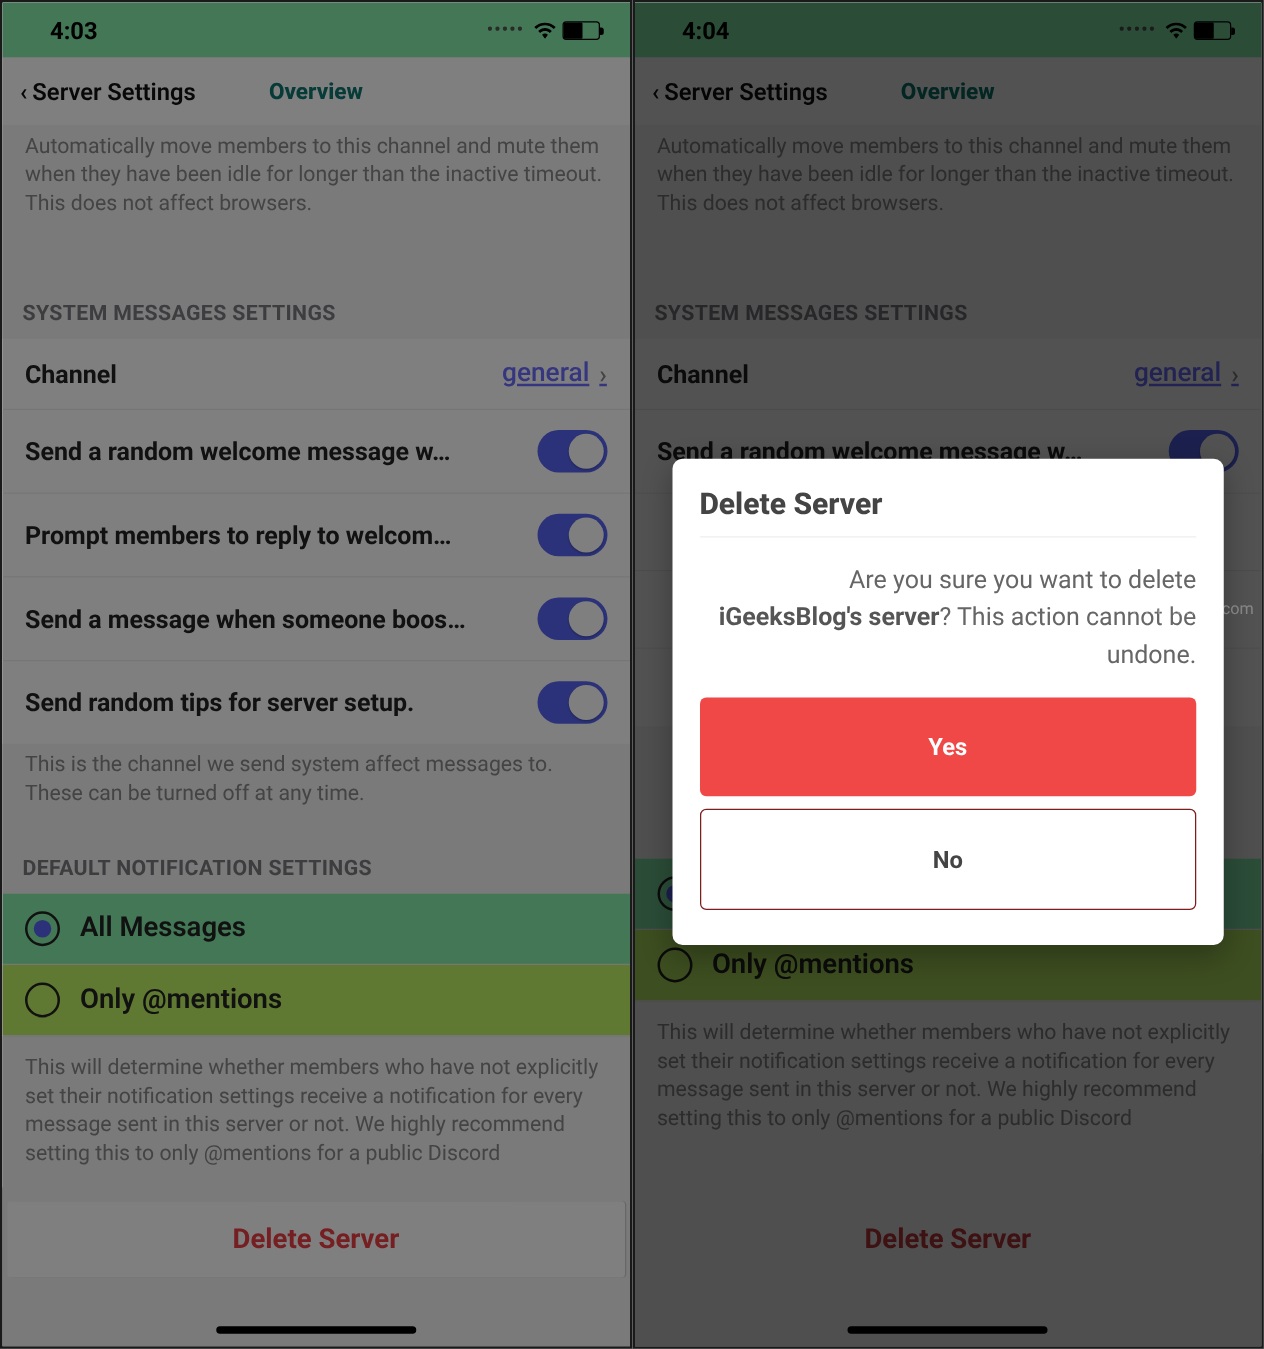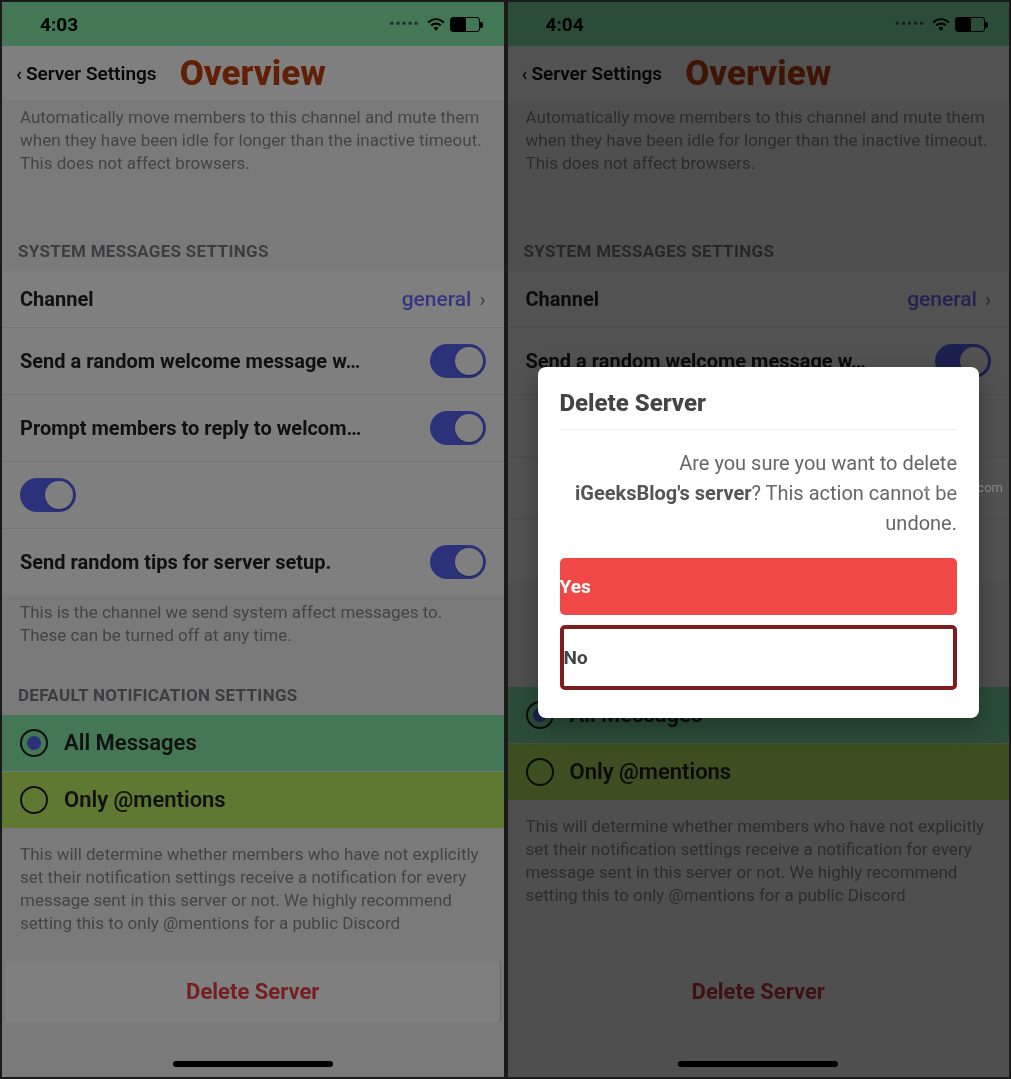--- a/index.html
+++ b/index.html
@@ -45,21 +45,21 @@
     background:#000; border-radius:0 2px 2px 0;
   }
   .battery-fill { background:#000; height:100%; width:55%; border-radius:1px;}
   .navbar {
     height: 54px; display:flex; align-items:center; padding:0 14px;
     background:#fff; position:relative;
   }
   .back { display:flex; align-items:center; gap:4px; font-size:19px; font-weight:600; color:#111;}
   .nav-title {
     position:absolute; left:0; right:0; text-align:center;
-    font-size:35px; font-weight:800; color:#c2410c; pointer-events:none;
+    font-size:18px; font-weight:800; color:#0f766e; pointer-events:none;
   }
   .content {
     overflow:hidden;
     background:#f4f4f5;
   }
   .help-text {
     padding: 6px 18px 16px 18px;
     color:#888; font-size:17px; line-height:1.35;
   }
   .section-header {
@@ -68,21 +68,21 @@
     text-transform:uppercase;
   }
   .section-header.tight { padding-top: 22px; }
   .row-stack { background:#fff; }
   .row {
     display:flex; align-items:center; justify-content:space-between;
     padding: 16px 18px; font-size:20px; font-weight:700; color:#222;
     border-bottom:1px solid #ededef;
   }
   .row:last-child { border-bottom:none; }
-  .row .value { color:#6a6cff; font-weight:500; font-size:21px; display:flex; align-items:center; gap:8px;}
+  .row .value { color:#6a6cff; font-weight:500; font-size:21px; display:flex; align-items:center; gap:8px;text-decoration:underline;}
   .row .label { flex:1; white-space:nowrap; overflow:hidden; text-overflow:ellipsis; padding-right:16px;}
   .chev { color:#888; font-size:20px; }
   .toggle {
     width:56px; height:34px; border-radius:20px; background:#5865f2;
     position:relative; flex-shrink:0;
   }
   .toggle::after {
     content:""; position:absolute; right:3px; top:3px;
     width:28px; height:28px; border-radius:50%; background:#fff;
     box-shadow:0 1px 2px rgba(0,0,0,.3);
@@ -123,25 +123,25 @@
     position:absolute; left:30px; right:30px; top:365px;
     background:#fff; border-radius:8px; padding:22px 22px 18px 22px;
     box-shadow:0 8px 24px rgba(0,0,0,.3);
     z-index:10;
   }
   .modal-title { font-size:24px; font-weight:800; color:#444; margin-bottom:12px;}
   .modal-div { height:1px; background:#eee; margin-bottom:18px;}
   .modal-body { font-size:20px; color:#666; line-height:1.5; margin-bottom:20px;text-align:right;}
   .modal-body b { color:#555; font-weight:700;}
   .btn {
-    display:block; width:100%; padding:17px 0;
+    display:block; width:100%; text-align:center; padding:28px 0;
     border-radius:5px; font-size:19px; font-weight:700; margin-bottom:10px;
   }
   .btn-danger { background:#f04747; color:#fff; }
-  .btn-outline { background:#fff; color:#444; border:4px solid #7f1d1d; }
+  .btn-outline { background:#fff; color:#444; border:1px solid #7f1d1d; }
   .watermark {
     position:absolute; right:8px; top:480px; color:rgba(255,255,255,.3);
     font-size:13px; writing-mode:horizontal-tb; z-index:50;
   }
 </style>
 </head>
 <body>
 
 <div class="outer">
 
@@ -182,20 +182,21 @@
         </div>
         <div class="row">
           <span class="label">Send a random welcome message w…</span>
           <div class="toggle"></div>
         </div>
         <div class="row">
           <span class="label">Prompt members to reply to welcom…</span>
           <div class="toggle"></div>
         </div>
         <div class="row">
+          <span class="label">Send a message when someone boos…</span>
           <div class="toggle"></div>
         </div>
         <div class="row">
           <span class="label">Send random tips for server setup.</span>
           <div class="toggle"></div>
         </div>
       </div>
 
       <div class="help-text">This is the channel we send system affect messages to. These can be turned off at any time.</div>
 

